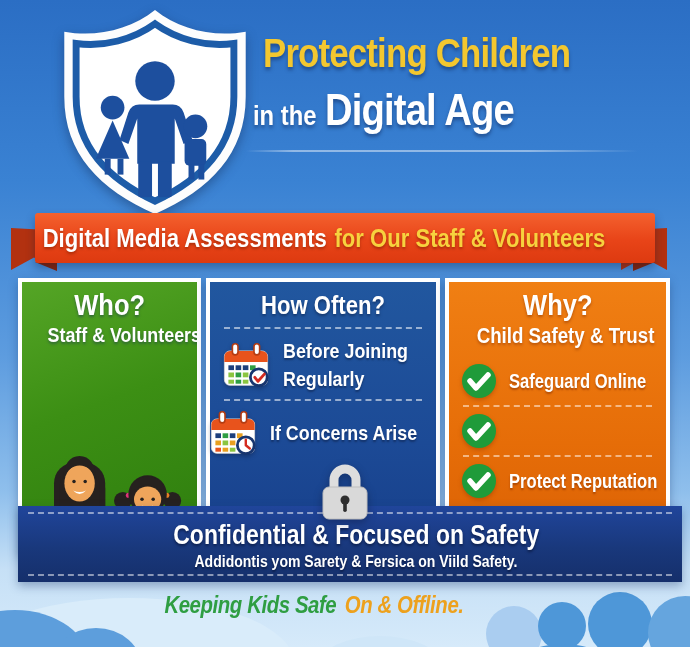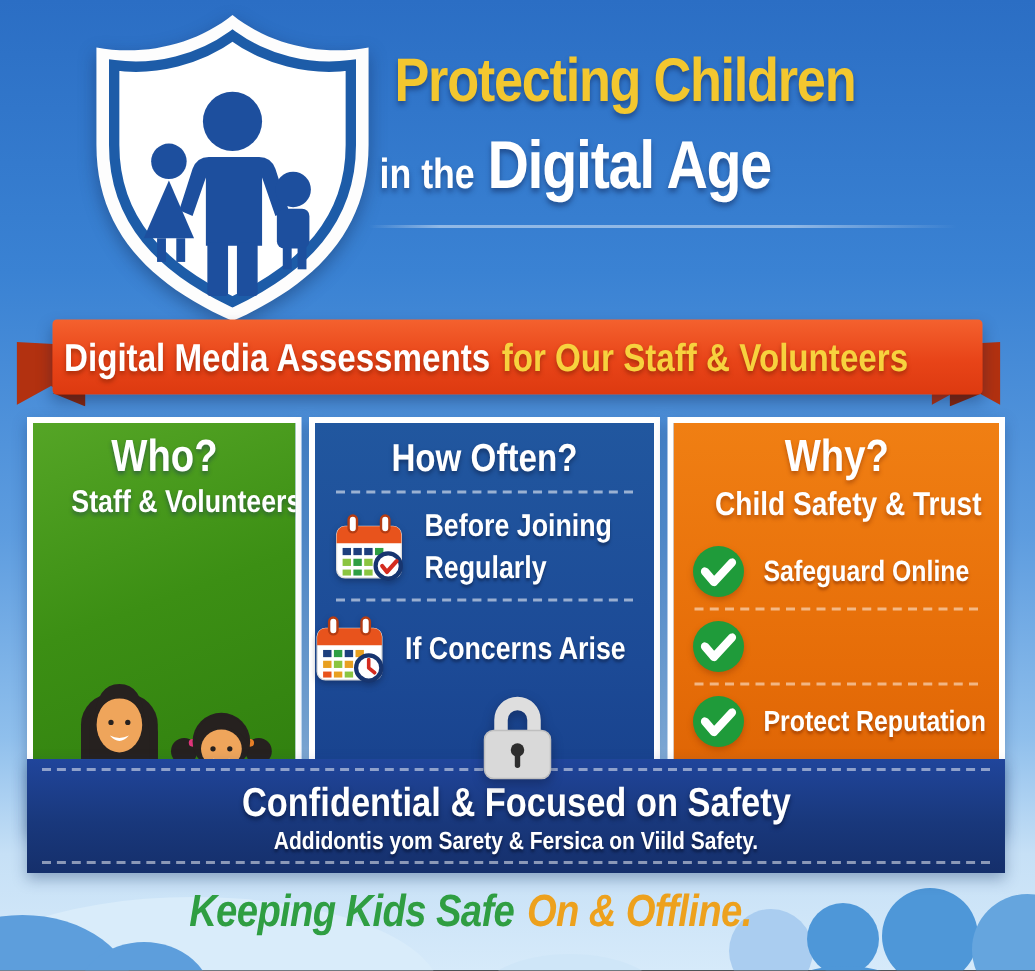--- a/index.html
+++ b/index.html
@@ -59,31 +59,31 @@
   .why-row .chk{width:36px;height:36px;flex:0 0 auto;filter:drop-shadow(0 2px 2px rgba(120,40,0,.35));}
   .why-label{margin-left:12px;font-size:19.5px;font-weight:700;text-shadow:0 2px 2px rgba(120,40,0,.5);}
   .why-dash{margin:0 14px;border-top:2px dashed rgba(255,255,255,.5);}
   .why-rows{margin-top:8px;}
 
   
   .lock{position:absolute;left:317px;top:460px;width:56px;height:62px;z-index:6;
     filter:drop-shadow(0 3px 4px rgba(10,25,60,.45));}
   .navybar{position:absolute;left:18px;top:506px;width:652px;height:76px;z-index:4;
     background:linear-gradient(180deg,#20459b 0%,#19387c 55%,#152f6b 100%);
-    box-shadow:0 4px 9px rgba(20,50,100,.35);text-align:center;color:#fff;}
+    box-shadow:0 4px 9px rgba(20,50,100,.35);text-align:center;color:#fff;padding-left:12px;}
   .navybar::before,.navybar::after{content:"";position:absolute;left:10px;right:10px;
     border-top:2px dashed rgba(255,255,255,.5);}
   .navybar::before{top:6px;}
   .navybar::after{bottom:6px;}
   .conf-title{margin-top:14px;font-size:27px;font-weight:700;text-shadow:0 2px 3px rgba(5,15,45,.6);}
   .conf-sub{margin-top:1px;font-size:16.5px;font-weight:700;text-shadow:0 2px 2px rgba(5,15,45,.6);}
 
   
   .tagline{position:absolute;left:0;top:591px;width:628px;text-align:center;z-index:3;
-    font-size:30px;font-weight:700;font-style:italic;letter-spacing:-.5px;}
+    font-size:24px;font-weight:700;font-style:italic;letter-spacing:-.5px;}
   .tag-green{color:#2f9e42;}
   .tag-orange{color:#eda11d;margin-left:10px;}
 
   
   .decor{position:absolute;inset:0;z-index:1;}
   .blob{position:absolute;border-radius:50%;}
 </style>
 </head>
 <body>
 

